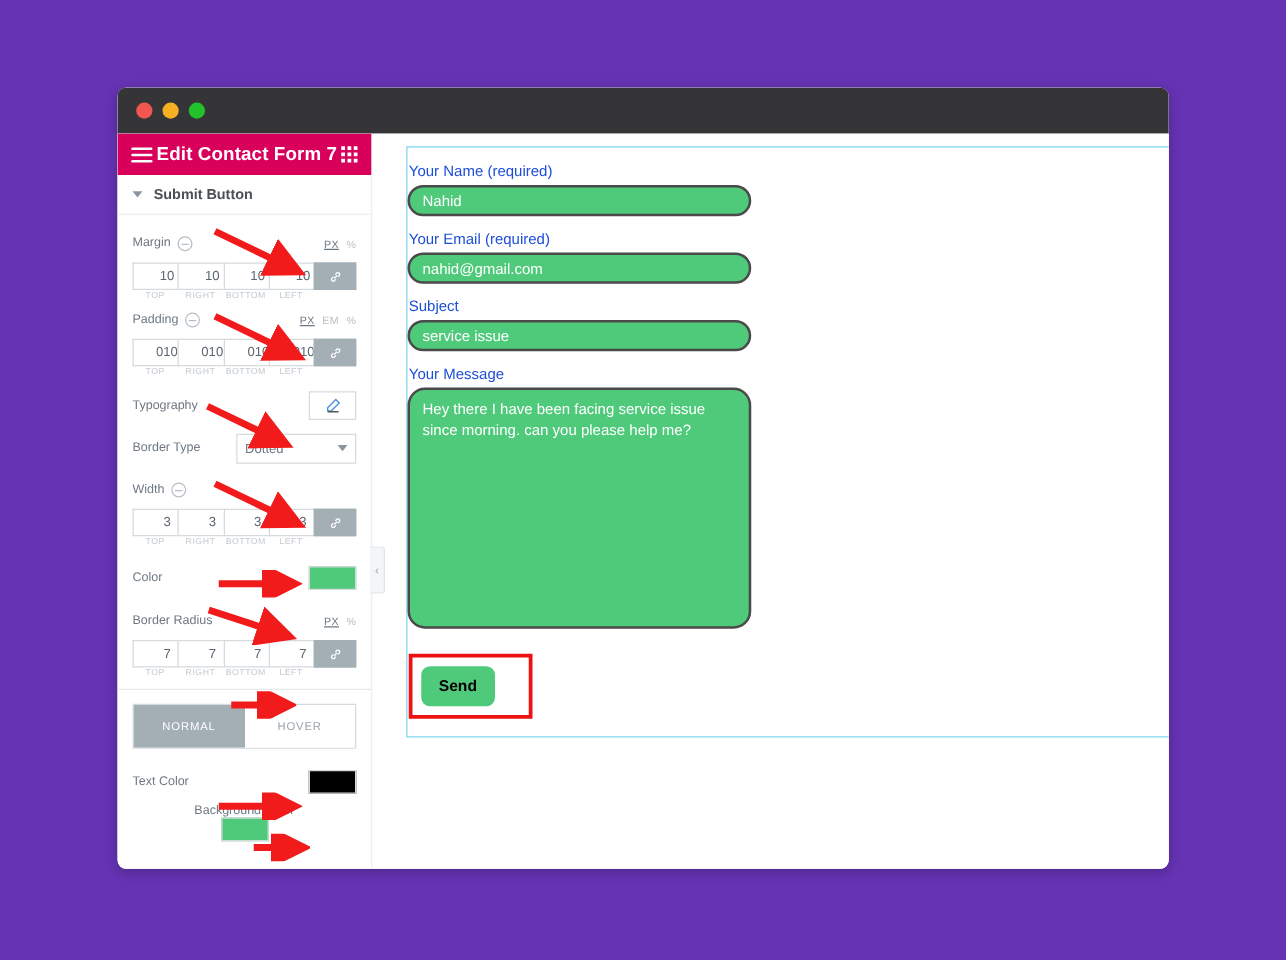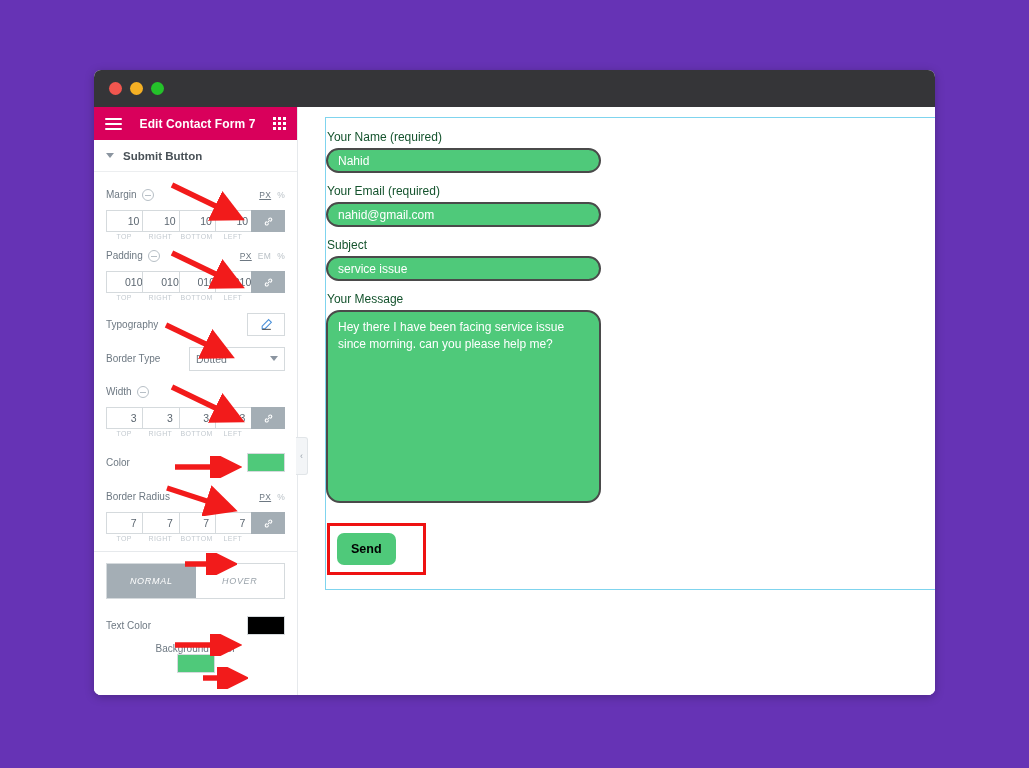--- a/index.html
+++ b/index.html
@@ -58,21 +58,21 @@
   }
   .hamburger {
     width: 17px; height: 12px;
     display: flex; flex-direction: column; justify-content: space-between;
     cursor: pointer;
   }
   .hamburger i { display: block; height: 2px; background: #fff; border-radius: 1px; }
   .panel-title {
     flex: 1;
     text-align: center;
-    font-size: 12px;
+    font-size: 15px;
     font-weight: bold;
     letter-spacing: .1px;
   }
   .grid-icon {
     width: 13px; height: 13px;
     display: grid;
     grid-template-columns: repeat(3, 1fr);
     grid-template-rows: repeat(3, 1fr);
     gap: 1.5px;
     cursor: pointer;
@@ -213,21 +213,20 @@
     cursor: pointer;
   }
 
   .divider { height: 1px; background: #e6e9ec; margin: 9px -12px 11px -12px; }
 
   .tabs {
     display: flex;
     border: 1px solid #d5dadd;
     height: 36px;
     margin-bottom: 12px;
-    font-style: italic;
   }
   .tab {
     flex: 1;
     display: flex; align-items: center; justify-content: center;
     font-size: 9px;
     letter-spacing: .7px;
     color: #9aa3ab;
     background: #fff;
     cursor: pointer;
   }
@@ -258,21 +257,21 @@
   }
   .widget-box {
     position: absolute;
     left: 27px; top: 10px;
     width: 612px;
     border: 1px solid #7fd4ee;
     padding: 12px 0 14px 0;
   }
   .field-label {
     font-size: 12px;
-    color: #14532d;
+    color: #1d4ed8;
     margin: 0 0 4px 1px;
   }
   .cf7-input {
     width: 275px;
     height: 25px;
     background: #4FC97A;
     border: 2px solid #4a4a4a;
     border-radius: 14px;
     color: #fff;
     font-size: 12px;

